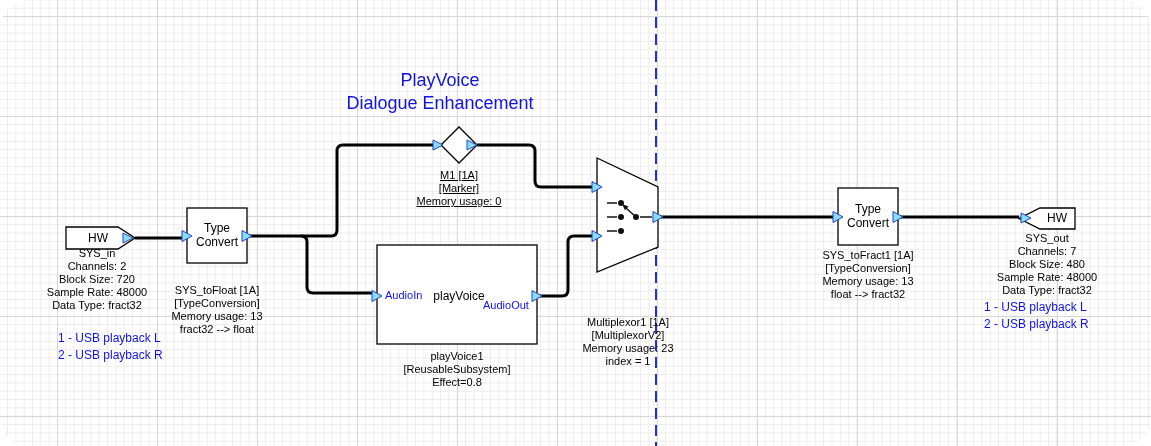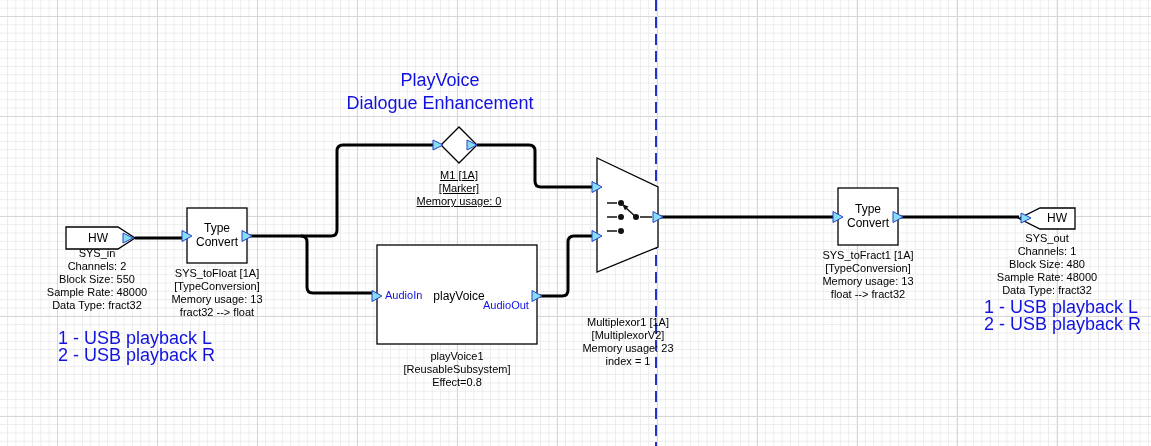--- a/index.html
+++ b/index.html
@@ -9,33 +9,34 @@
     overflow:hidden;
     background-color:#ffffff;
     background-image:
       linear-gradient(to right,#d7d7d7 1px,transparent 1px),
       linear-gradient(to bottom,#d7d7d7 1px,transparent 1px),
       linear-gradient(to right,#ececec 1px,transparent 1px),
       linear-gradient(to bottom,#ececec 1px,transparent 1px);
     background-size:100px 100%,100% 100px,8.333px 100%,100% 8.333px;
     background-position:57px 0,0 16px,57px 0,0 16px;
     font-family:"Liberation Sans",sans-serif;
+    border-radius:29px;
   }
   svg.layer{position:absolute;left:0;top:0;}
   .t{
     position:absolute;
     font:11px/13px "Liberation Sans",sans-serif;
     color:#000;
     text-align:center;
     transform:translateX(-50%);
     white-space:pre-line;
   }
   .inner{font-size:12px;line-height:14px;}
   .blue{color:#1212de;}
-  .big{font-size:18px;line-height:17px;text-align:left;transform:none;}
+  .big{font-size:12px;line-height:17px;text-align:left;transform:none;}
   .title{font-size:18px;line-height:23px;font-weight:400;}
   .port-label{font-size:11px;line-height:13px;text-align:center;transform:none;}
 </style>
 </head>
 <body>
 
 <div class="canvas">
 
   <svg class="layer" width="1151" height="446" viewBox="0 0 1151 446">
 
@@ -104,29 +105,29 @@
       <polygon points="1021,213 1031,218 1021,223" fill="#86def5" stroke="#2641c8" stroke-width="1"></polygon>
     </g>
   </svg>
 
   <div class="t title blue" style="left:440px;top:69px;">PlayVoice
 Dialogue Enhancement</div>
 
   <div class="t inner" style="left:98px;top:231px;">HW</div>
   <div class="t" style="left:97px;top:247px;">SYS_in
 Channels: 2
-Block Size: 550
+Block Size: 720
 Sample Rate: 48000
 Data Type: fract32</div>
   <div class="t big blue" style="left:58px;top:330px;">1 - USB playback L
 2 - USB playback R</div>
 
   <div class="t inner" style="left:217px;top:221px;">Type
 Convert</div>
-  <div class="t" style="left:217px;top:267px;">SYS_toFloat [1A]
+  <div class="t" style="left:217px;top:284px;">SYS_toFloat [1A]
 [TypeConversion]
 Memory usage: 13
 fract32 --&gt; float</div>
 
   <div class="t" style="left:459px;top:169px;text-decoration:underline;">M1 [1A]
 [Marker]
 Memory usage: 0</div>
 
   <div class="t port-label blue" style="left:385px;top:289px;">AudioIn</div>
   <div class="t inner" style="left:459px;top:289px;">playVoice</div>
@@ -142,20 +143,20 @@
 
   <div class="t inner" style="left:868px;top:202px;">Type
 Convert</div>
   <div class="t" style="left:868px;top:249px;">SYS_toFract1 [1A]
 [TypeConversion]
 Memory usage: 13
 float --&gt; fract32</div>
 
   <div class="t inner" style="left:1057px;top:211px;">HW</div>
   <div class="t" style="left:1047px;top:232px;">SYS_out
-Channels: 1
+Channels: 7
 Block Size: 480
 Sample Rate: 48000
 Data Type: fract32</div>
   <div class="t big blue" style="left:984px;top:299px;">1 - USB playback L
 2 - USB playback R</div>
 
 </div>
 
 </body></html>

